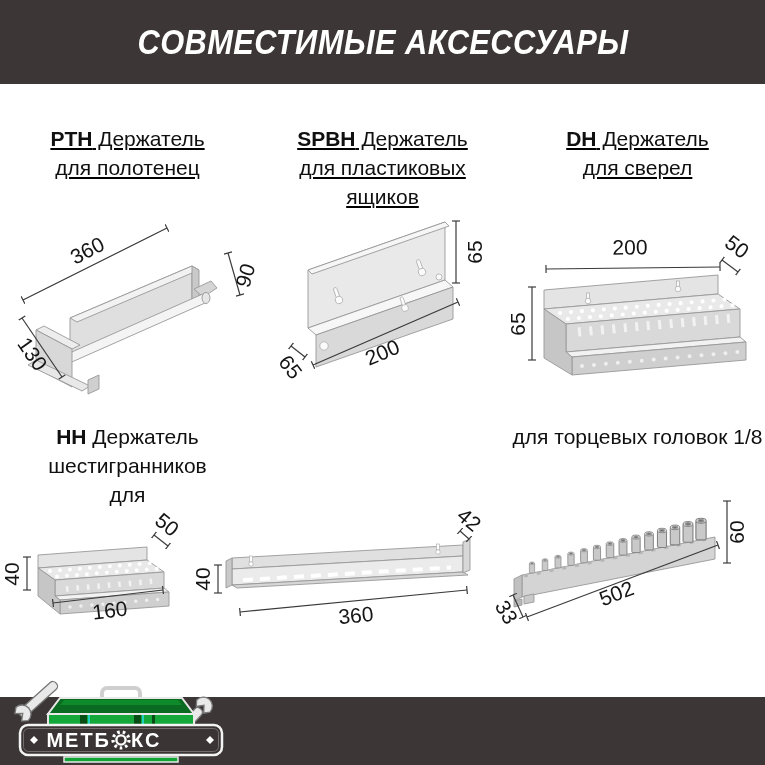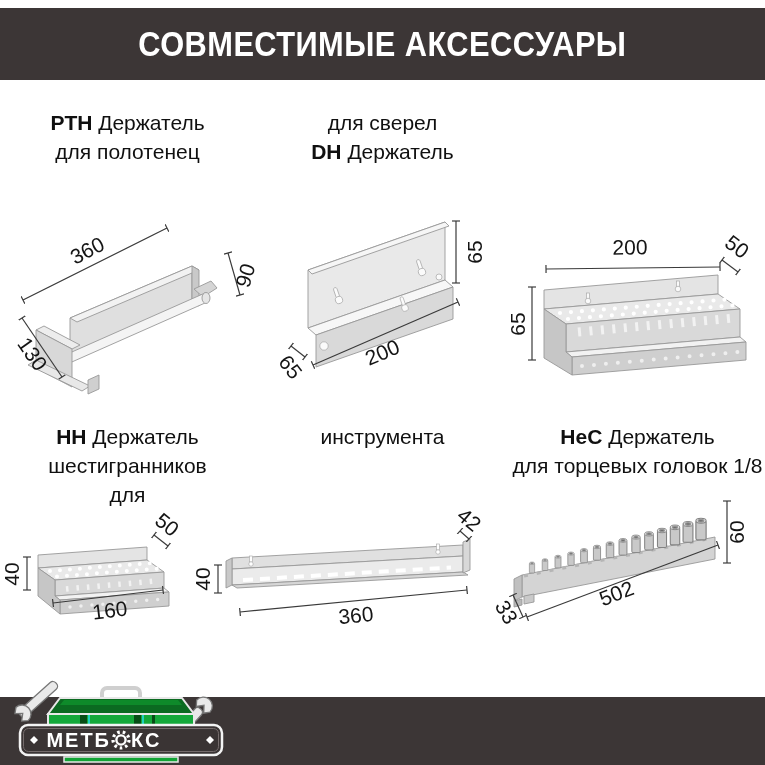--- a/index.html
+++ b/index.html
@@ -1,25 +1,25 @@
 <!DOCTYPE html>
 <html><head>
 <meta charset="utf-8">
 <style>
   html,body{margin:0;padding:0;background:#fff;}
   .page{position:relative;width:765px;height:765px;background:#fff;overflow:hidden;
         font-family:"Liberation Sans",sans-serif;}
   
-  .hdr{position:absolute;top:8px;left:0;width:765px;height:72px;background:#3c3636;
-       display:flex;align-items:center;justify-content:center;}
+  .hdr{position:absolute;top:0;left:0;width:765px;height:84px;background:#3c3636;
+       display:flex;align-items:center;justify-content:center;font-style:italic;}
   .hdr h1{margin:0;color:#ffffff;font-size:35px;font-weight:700;letter-spacing:.5px;
           transform:scaleX(.88);white-space:nowrap;}
   
   .trow{position:absolute;left:0;width:765px;display:grid;grid-template-columns:255px 255px 255px;}
-  .trow1{top:96px;}
+  .trow1{top:112px;text-decoration:underline;}
   .trow2{top:400px;}
   .tcell{display:flex;justify-content:center;}
   .ptitle{text-align:center;font-size:21px;line-height:29px;color:#101010;padding-top:12px;}
   .trow2 .ptitle{padding-top:22px;}
   .pcode{font-weight:700;}
   
   .irow{position:absolute;left:0;width:765px;display:grid;grid-template-columns:255px 255px 255px;}
   .irow1{top:205px;}
   .irow2{top:495px;}
   svg.pimg{display:block;overflow:visible;}
@@ -52,22 +52,29 @@
 
   <div class="trow trow1">
     <div class="tcell">
         <div class="ptitle">
       <div><b class="pcode">PTH</b><span> Держатель</span></div>
       <div>для полотенец</div>
     </div>
       </div>
     <div class="tcell">
         <div class="ptitle">
+      <div><b class="pcode">SPBH</b><span> Держатель</span></div>
+      <div>для пластиковых</div>
+      <div>ящиков</div>
+    </div>
+      </div>
+    <div class="tcell">
+        <div class="ptitle">
+      <div><b class="pcode">DH</b><span> Держатель</span></div>
       <div>для сверел</div>
-      <div><b class="pcode">DH</b><span> Держатель</span></div>
     </div>
       </div>
   </div>
 
   <div class="irow irow1">
 
     <svg class="pimg" width="255" height="195" viewBox="0 0 255 195">
       <g class="pp">
         <polygon points="70,113 192,61 192,97 70,149" fill="#dfdfdf"></polygon>
         <polygon points="70,113 192,61 199,65 77,117" fill="#f2f2f2"></polygon>
@@ -154,26 +161,24 @@
   <div class="trow trow2">
     <div class="tcell">
         <div class="ptitle">
       <div><b class="pcode">HH</b><span> Держатель</span></div>
       <div>шестигранников</div>
       <div>для</div>
     </div>
       </div>
     <div class="tcell">
         <div class="ptitle">
-      <div>инструмента</div>
-    </div>
-      </div>
-    <div class="tcell">
-        <div class="ptitle">
-      <div><b class="pcode">HeC</b><span> Держатель</span></div>
+    </div>
+      </div>
+    <div class="tcell">
+        <div class="ptitle">
       <div>для торцевых головок 1/8</div>
     </div>
       </div>
   </div>
 
   <div class="irow irow2">
 
     <svg class="pimg" width="255" height="160" viewBox="0 0 255 160">
       <g class="pp">
         <polygon points="38,60 147,52 147,65 38,73" fill="#e4e4e4"></polygon>

